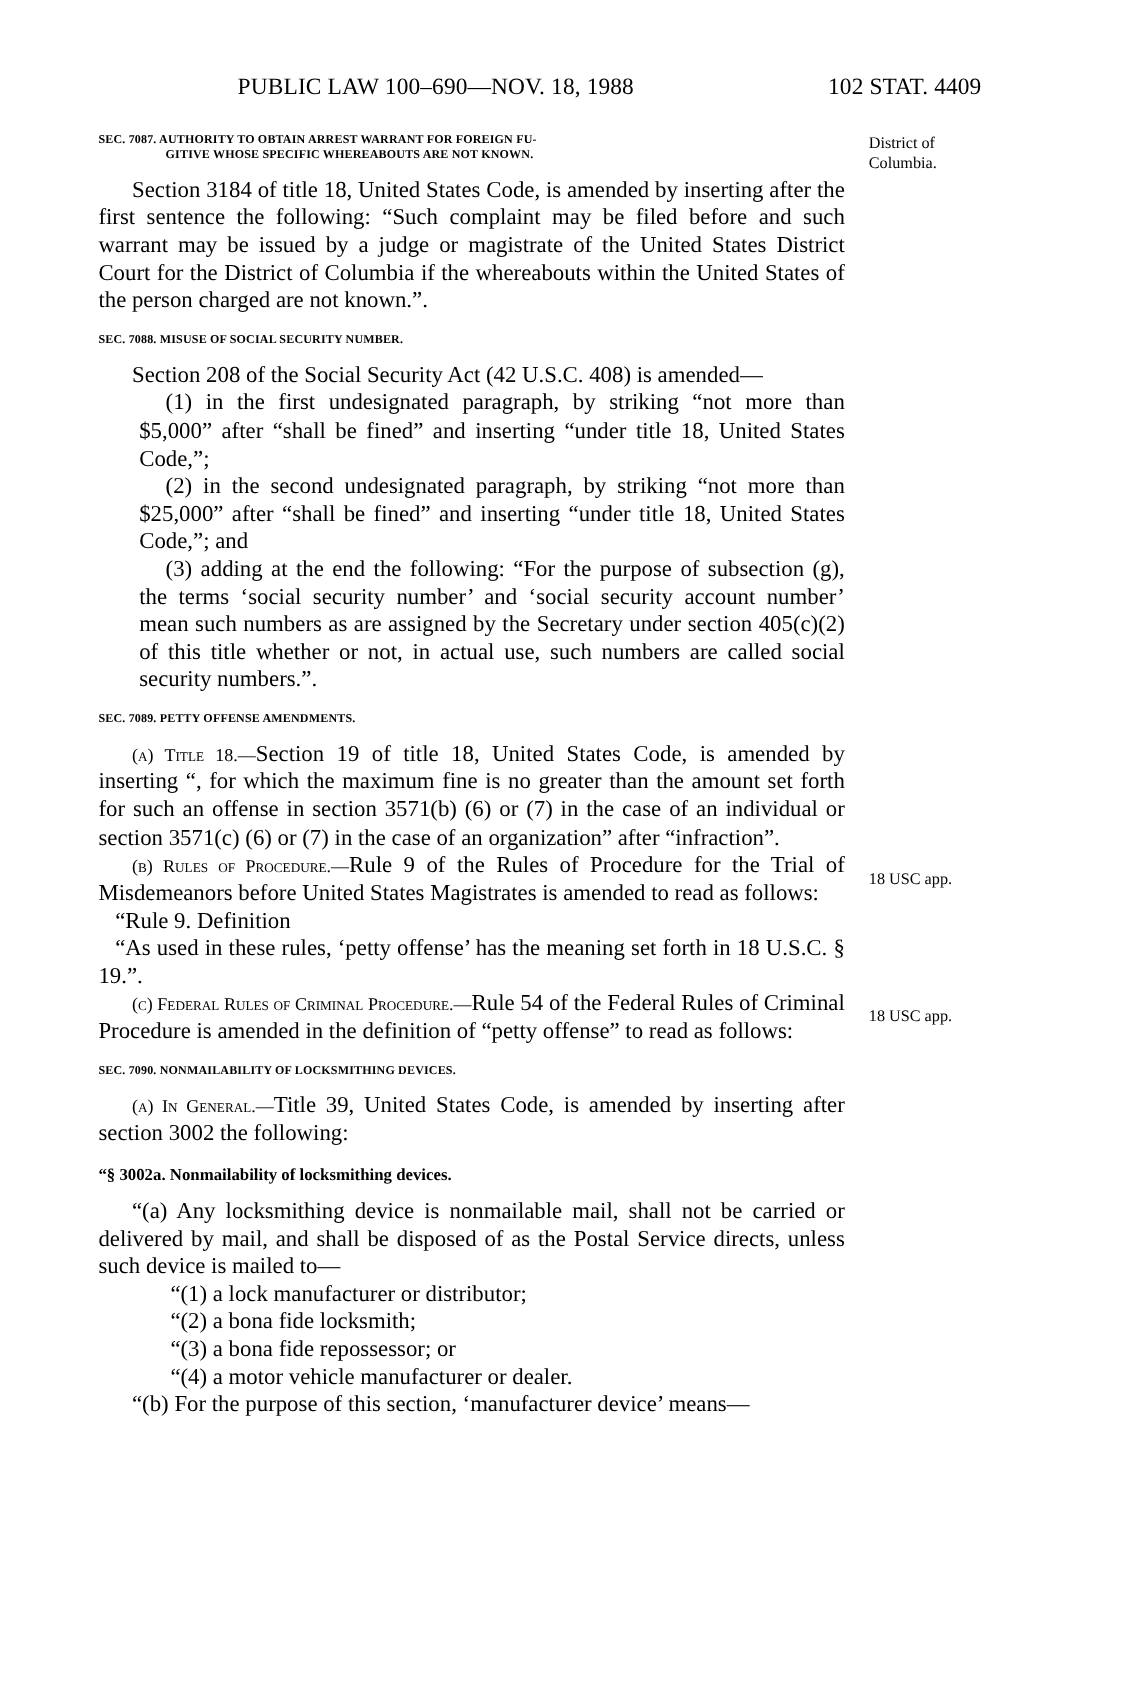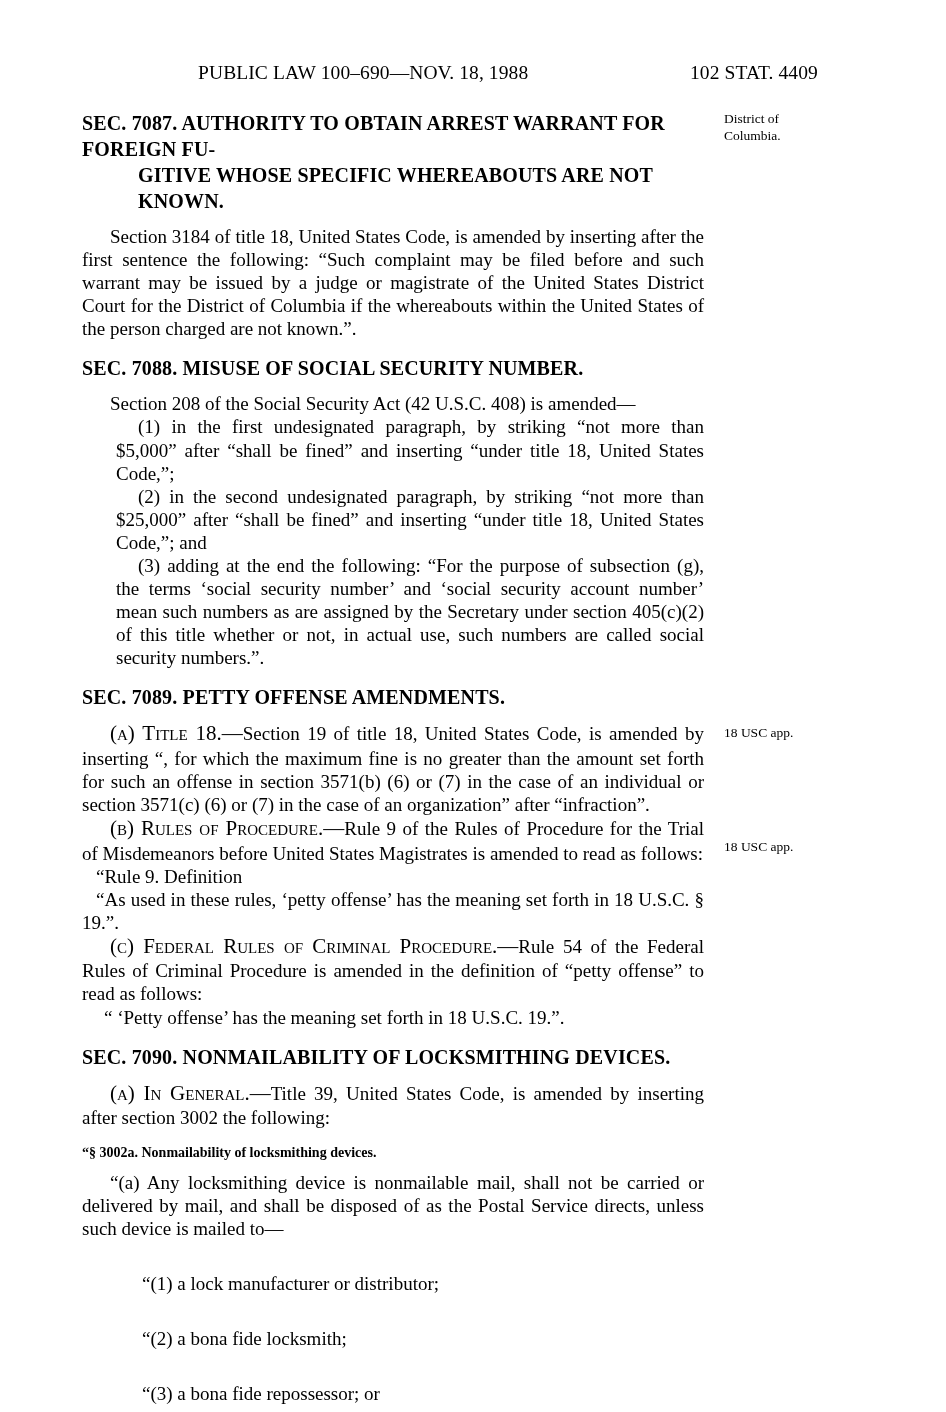--- a/index.html
+++ b/index.html
@@ -61,21 +61,21 @@
   }
   .sidenote {
     position: absolute;
     left: 0;
     width: 180px;
     white-space: nowrap;
   }
 
   
   .sec-head {
-    font-size: 20px;
+    font-size: 10px;
     font-weight: bold;
     line-height: 1.3;
     margin: 0 0 2px 0;
     letter-spacing: 0.15px;
   }
   .sec-head .cont {
     display: block;
     padding-left: 56px;
   }
 
@@ -87,28 +87,27 @@
     text-justify: inter-word;
   }
   p.indent { text-indent: 28px; }
   p.hang2 {
     margin-left: 34px;
     text-indent: 22px;
   }
   p.hang3 {
     margin-left: 60px;
     text-indent: 0;
-    margin-top: 32px;
   }
   p.noind { text-indent: 0; }
   .gap-s { height: 9px; }
   .gap-m { height: 15px; }
   .sc {
     font-variant: small-caps;
-    font-size: 21px;
+    font-size: 15px;
   }
   .subhead {
     font-size: 14px;
     font-weight: bold;
     margin: 0;
     line-height: 1.25;
   }
 </style>
 </head>
 <body>
@@ -157,21 +156,20 @@
 
     <div class="sec-head">
       <span>SEC. 7089. PETTY OFFENSE AMENDMENTS.</span>
     </div>
     <div class="gap-s"></div>
     <p class="indent"><span class="sc">(a) Title 18.—</span><span>Section 19 of title 18, United States Code, is amended by inserting “, for which the maximum fine is no greater than the amount set forth for such an offense in section 3571(b) (6) or (7) in the case of an individual or section 3571(c) (6) or (7) in the case of an organization” after “infraction”.</span></p>
     <p class="indent"><span class="sc">(b) Rules of Procedure.—</span><span>Rule 9 of the Rules of Procedure for the Trial of Misdemeanors before United States Magistrates is amended to read as follows:</span></p>
     <p class="noind" style="text-indent:14px;">“Rule 9. Definition</p>
     <p class="noind" style="text-indent:14px;">“As used in these rules, ‘petty offense’ has the meaning set forth in 18 U.S.C. § 19.”.</p>
     <p class="indent"><span class="sc">(c) Federal Rules of Criminal Procedure.—</span><span>Rule 54 of the Federal Rules of Criminal Procedure is amended in the definition of “petty offense” to read as follows:</span></p>
-    <p class="noind" style="text-indent:22px;">“ ‘Petty offense’ has the meaning set forth in 18 U.S.C. 19.”.</p>
 
     <div class="gap-m"></div>
 
     <div class="sec-head">
       <span>SEC. 7090. NONMAILABILITY OF LOCKSMITHING DEVICES.</span>
     </div>
     <div class="gap-s"></div>
     <p class="indent"><span class="sc">(a) In General.—</span><span>Title 39, United States Code, is amended by inserting after section 3002 the following:</span></p>
 
     <div class="gap-m"></div>

